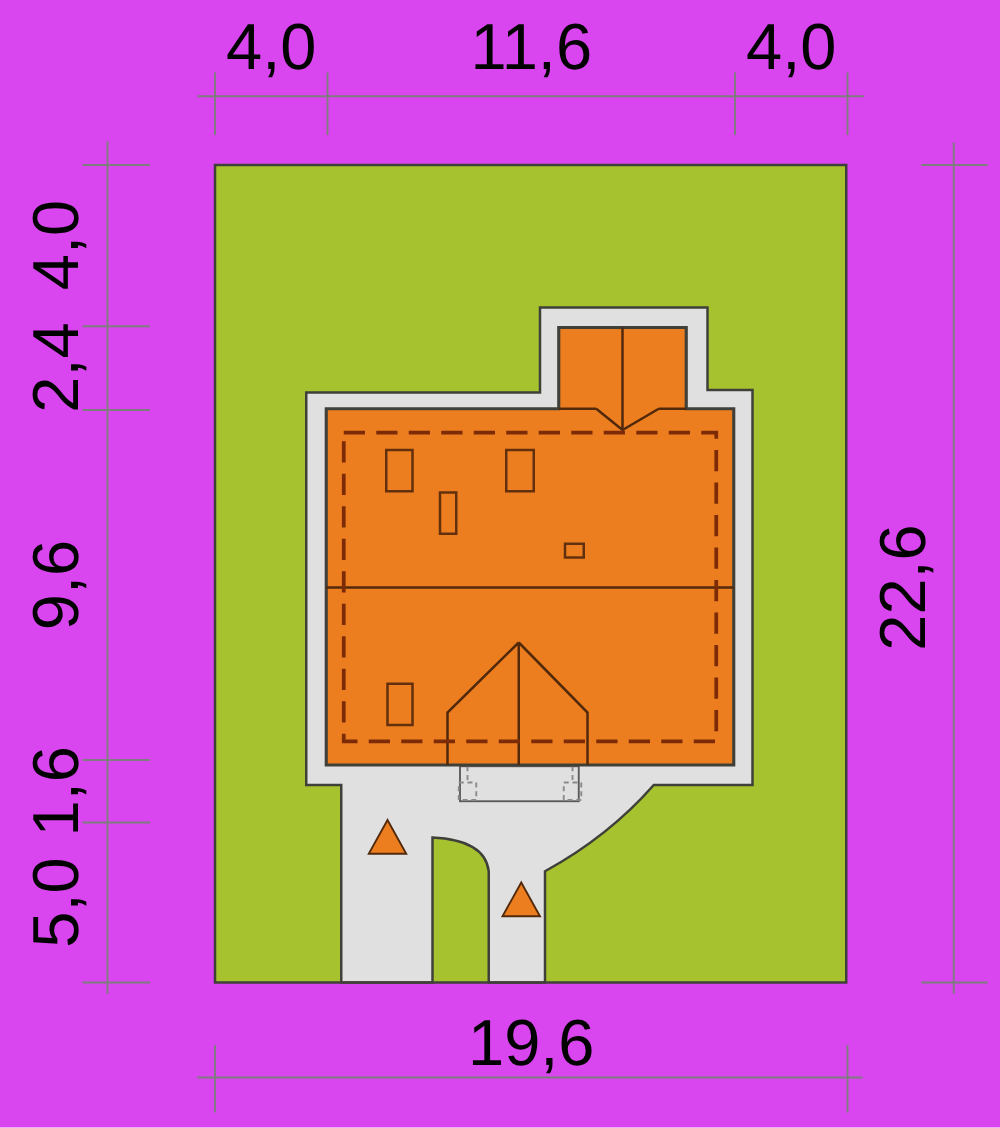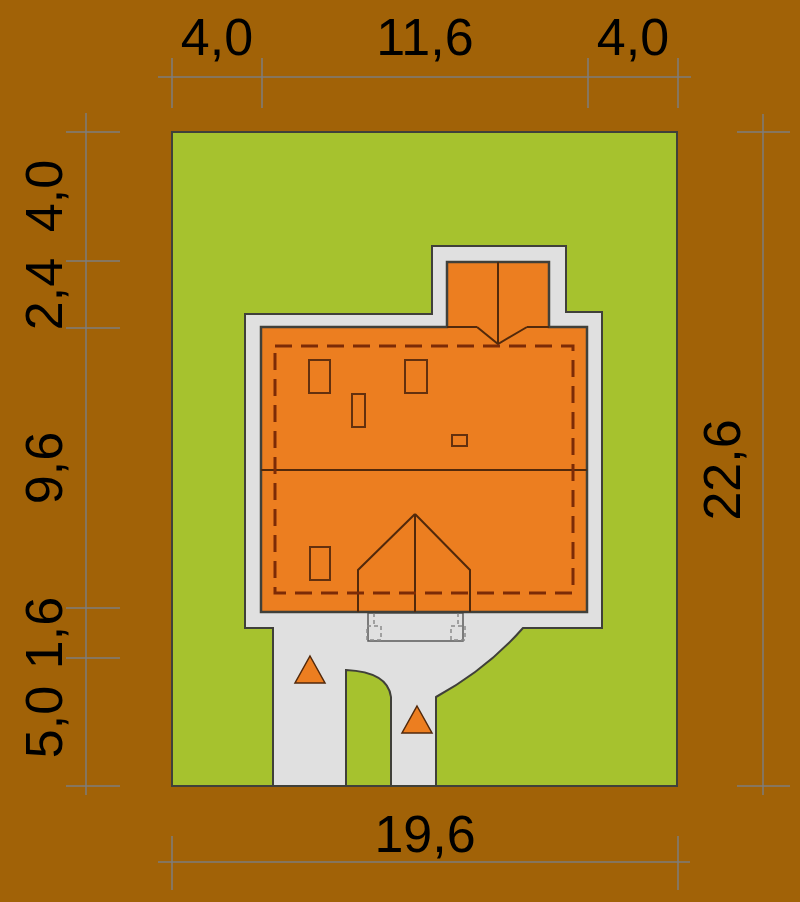--- a/index.html
+++ b/index.html
@@ -1,16 +1,16 @@
 <!DOCTYPE html>
 <html><head>
 <meta charset="utf-8">
 <style>
   html,body{margin:0;padding:0;background:#ffffff;}
-  .stage{position:relative;width:800px;height:902px;background:#a16207;overflow:hidden;}
+  .stage{position:relative;width:800px;height:902px;background:#d946ef;overflow:hidden;}
   svg{display:block;}
   text{font-family:"Liberation Sans","DejaVu Sans",sans-serif;font-size:52px;}
 </style>
 </head>
 <body>
 
 <div class="stage">
 <svg width="800" height="902" viewBox="0 0 800 902">
 
   <rect x="172" y="132" width="505" height="654" fill="#a6c22e"></rect>

